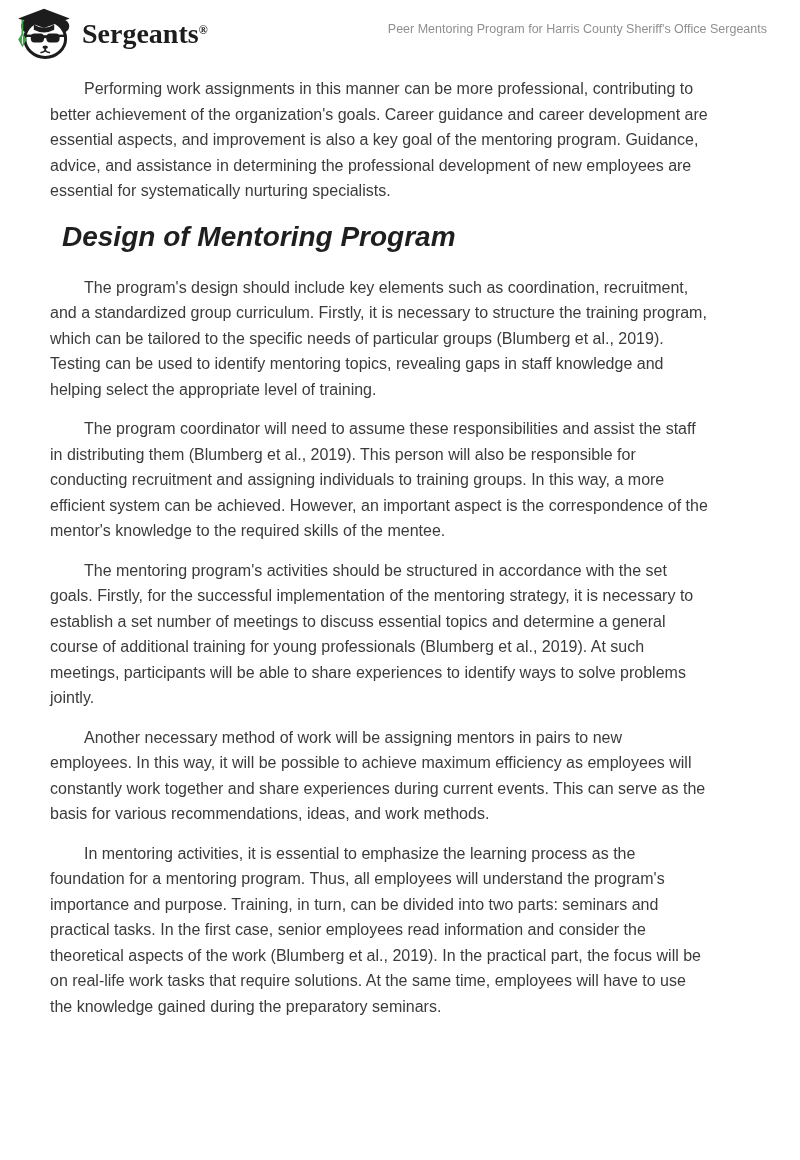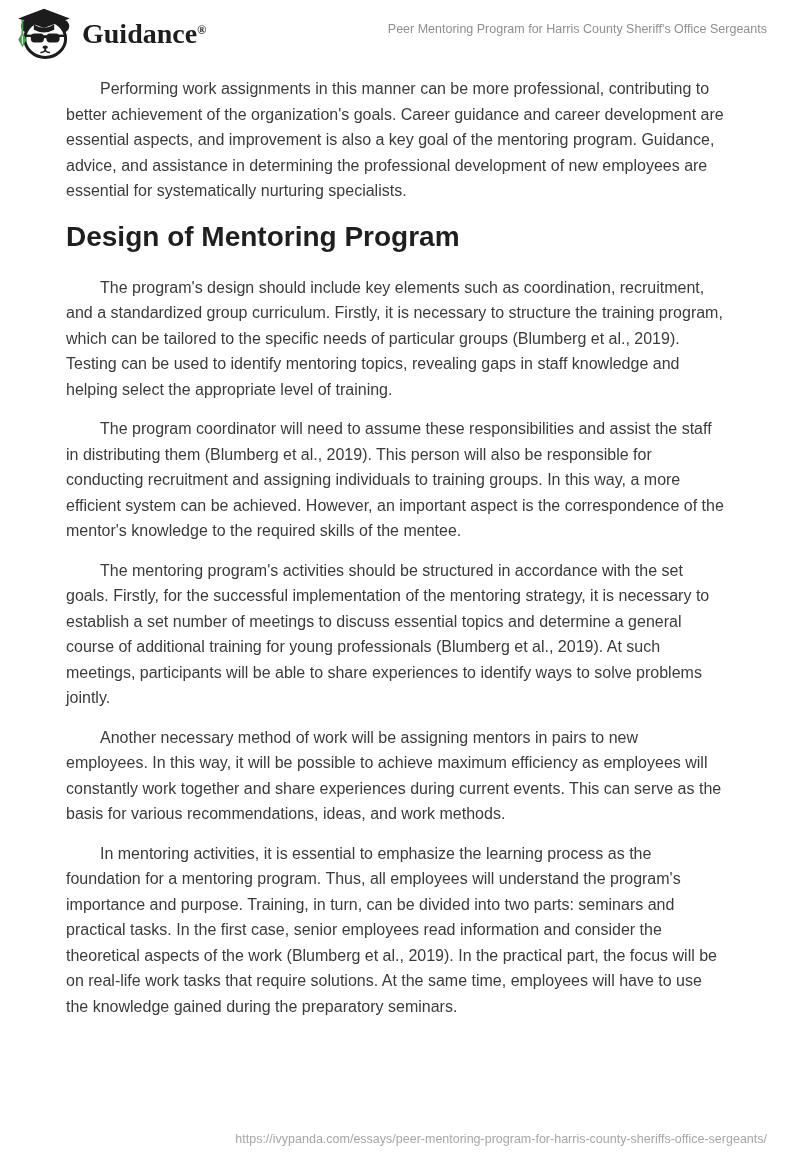--- a/index.html
+++ b/index.html
@@ -32,29 +32,29 @@
     font-family:"Liberation Serif","DejaVu Serif",serif;
     font-weight:700;font-size:28px;color:var(--brand-text);
     line-height:1;white-space:nowrap;
   }
   .brand-name sup{font-size:12px;vertical-align:9px;}
   .doc-title{
     font-size:12.5px;color:var(--muted-text);
     white-space:nowrap;align-self:center;margin-top:-10px;padding-left:44px;
   }
   .article{
-    position:absolute;top:76px;left:66px;width:658px;
+    position:absolute;top:76px;left:50px;width:658px;
   }
   .article p{
     font-size:16px;line-height:25.5px;color:var(--body-text);
     text-indent:34px;margin:0 0 14px 0;text-align:left;
   }
   .article h1{
     font-size:28px;line-height:33px;font-weight:700;
-    color:var(--heading-text);margin:16px 0 22px 0;
+    color:var(--heading-text);margin:16px 0 22px 12px;font-style:italic;
   }
   .footer{
     position:absolute;right:33px;bottom:14px;
     font-size:12.5px;color:var(--footer-text);white-space:nowrap;
   }
 </style>
 </head>
 <body>
 
 <div class="page">
@@ -78,32 +78,29 @@
 
         <path d="M52 70 q0 5 -7 6 M52 70 q0 5 7 6" stroke="#1c1c1c" stroke-width="2.5" fill="none" stroke-linecap="round"></path>
 
         <path d="M50 3 L93 19 L50 35 L7 19 Z" fill="#1c1c1c"></path>
         <path d="M33 29 Q50 40 67 29 L67 38 Q50 47 33 38 Z" fill="#1c1c1c"></path>
 
         <path d="M14 21 L14 48" stroke="var(--tassel-green)" stroke-width="3" fill="none"></path>
         <path d="M14 43 L21 54 L14 67 L7 54 Z" fill="var(--tassel-green)"></path>
         <path d="M14 48 L14 62" stroke="#ffffff" stroke-width="1.5" fill="none"></path>
       </svg>
-      <span class="brand-name"><span>Guidance</span><sup>®</sup></span>
+      <span class="brand-name"><span>Sergeants</span><sup>®</sup></span>
     </div>
     <div class="doc-title">Peer Mentoring Program for Harris County Sheriff's Office Sergeants</div>
   </div>
 
   <div class="article">
     <p>Performing work assignments in this manner can be more professional, contributing to better achievement of the organization's goals. Career guidance and career development are essential aspects, and improvement is also a key goal of the mentoring program. Guidance, advice, and assistance in determining the professional development of new employees are essential for systematically nurturing specialists.</p>
     <h1>Design of Mentoring Program</h1>
     <p>The program's design should include key elements such as coordination, recruitment, and a standardized group curriculum. Firstly, it is necessary to structure the training program, which can be tailored to the specific needs of particular groups (Blumberg et al., 2019). Testing can be used to identify mentoring topics, revealing gaps in staff knowledge and helping select the appropriate level of training.</p>
     <p>The program coordinator will need to assume these responsibilities and assist the staff in distributing them (Blumberg et al., 2019). This person will also be responsible for conducting recruitment and assigning individuals to training groups. In this way, a more efficient system can be achieved. However, an important aspect is the correspondence of the mentor's knowledge to the required skills of the mentee.</p>
     <p>The mentoring program's activities should be structured in accordance with the set goals. Firstly, for the successful implementation of the mentoring strategy, it is necessary to establish a set number of meetings to discuss essential topics and determine a general course of additional training for young professionals (Blumberg et al., 2019). At such meetings, participants will be able to share experiences to identify ways to solve problems jointly.</p>
     <p>Another necessary method of work will be assigning mentors in pairs to new employees. In this way, it will be possible to achieve maximum efficiency as employees will constantly work together and share experiences during current events. This can serve as the basis for various recommendations, ideas, and work methods.</p>
     <p>In mentoring activities, it is essential to emphasize the learning process as the foundation for a mentoring program. Thus, all employees will understand the program's importance and purpose. Training, in turn, can be divided into two parts: seminars and practical tasks. In the first case, senior employees read information and consider the theoretical aspects of the work (Blumberg et al., 2019). In the practical part, the focus will be on real-life work tasks that require solutions. At the same time, employees will have to use the knowledge gained during the preparatory seminars.</p>
   </div>
 
-  <div class="footer">
-    <span>https://ivypanda.com/essays/peer-mentoring-program-for-harris-county-sheriffs-office-sergeants/</span>
-  </div>
 
 </div>
 
 </body></html>

